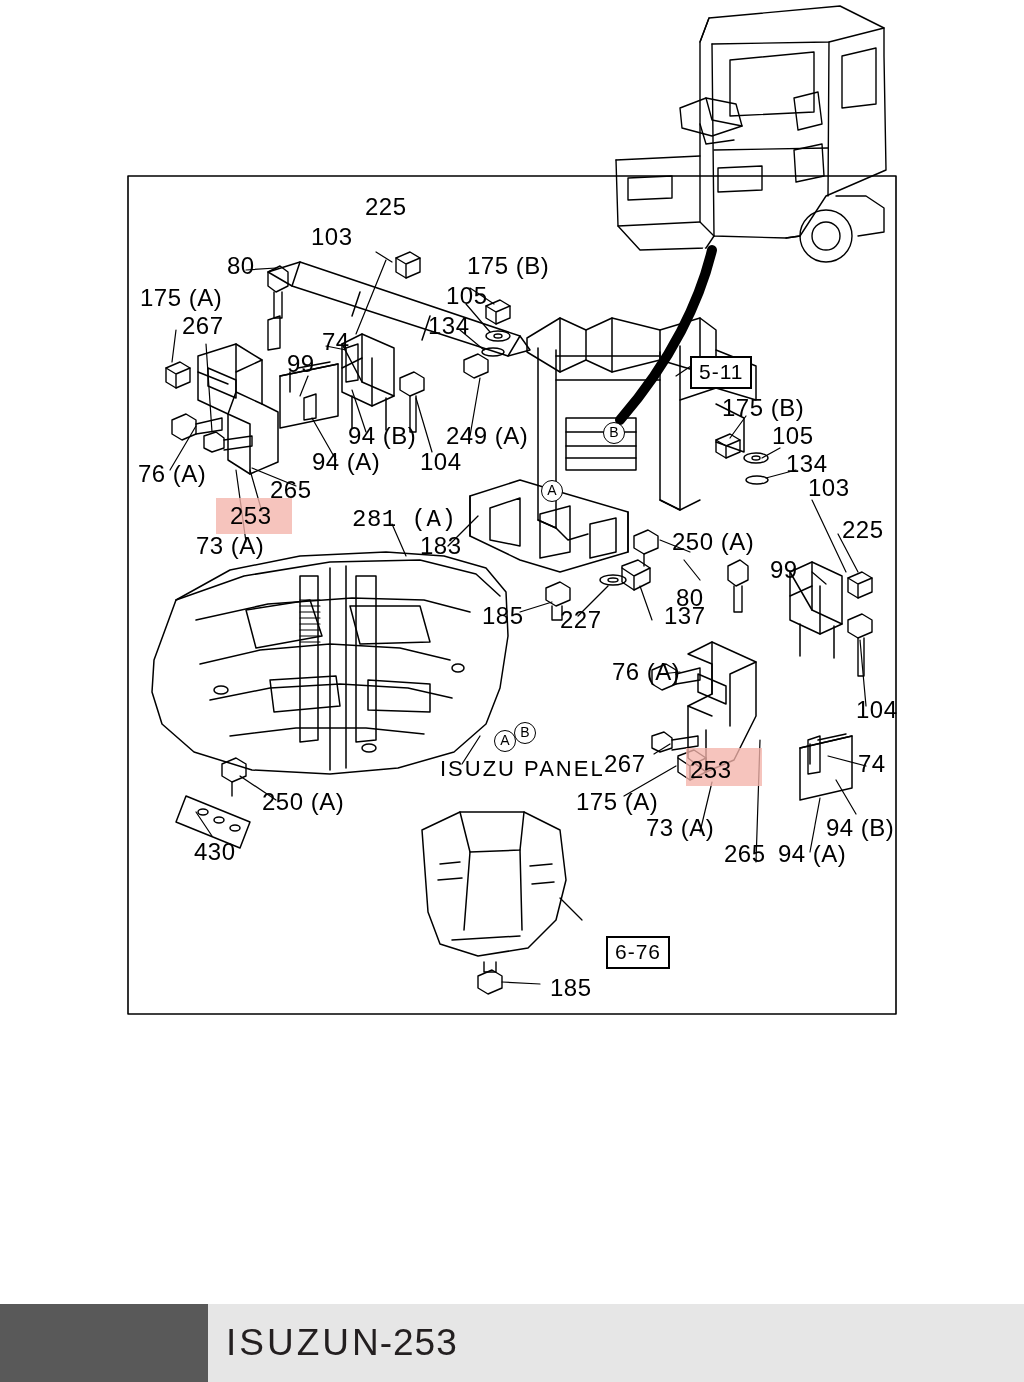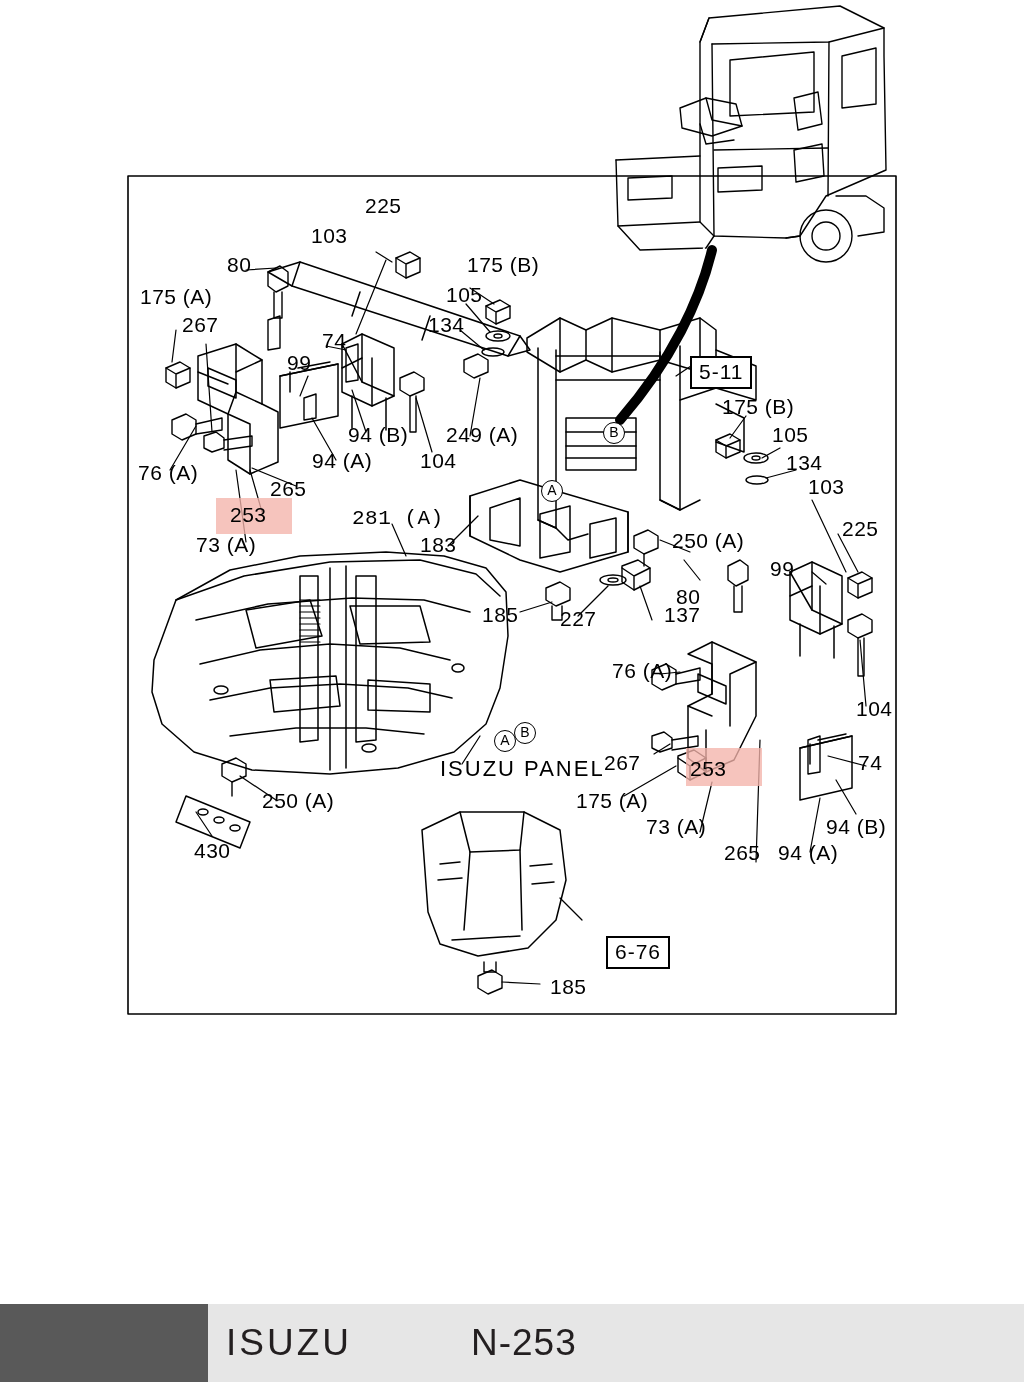--- a/index.html
+++ b/index.html
@@ -24,21 +24,21 @@
   }
   #diagram svg {
     position: absolute;
     left: 0; top: 0;
   }
 
   
   .lbl {
     position: absolute;
     font-family: "Liberation Sans", sans-serif;
-    font-size: 21px;
+    font-size: 24px;
     color: #000000;
     white-space: nowrap;
     letter-spacing: 0.5px;
     line-height: 1;
   }
   .lbl.big {
     font-size: 22px;
     letter-spacing: 2px;
   }
   .hl {
@@ -81,41 +81,39 @@
   }
   #footer-inner {
     position: absolute;
     left: 208px;
     top: 1304px;
     width: 816px;
     height: 78px;
     background: #e6e6e6;
     display: flex;
     align-items: center;
-    gap: 37px;
   }
   #brand {
     font-size: 37px;
     letter-spacing: 3px;
     color: #231f20;
     margin-left: 18px;
     font-family: "Liberation Sans", sans-serif;
   }
   #partno {
     font-size: 37px;
     letter-spacing: 1px;
     color: #231f20;
     margin-left: 24px;
     font-family: "Liberation Sans", sans-serif;
   }
   #pagecode {
     font-size: 37px;
     letter-spacing: 1px;
     color: #231f20;
-    margin-left: 82px;
     font-family: "Liberation Sans", sans-serif;
   }
 </style>
 </head>
 <body>
 
 <div id="diagram">
 
   <svg width="1024" height="1290" viewBox="0 0 1024 1290">
     <g fill="none" stroke="#000" stroke-width="1.6" stroke-linejoin="round" stroke-linecap="round">

